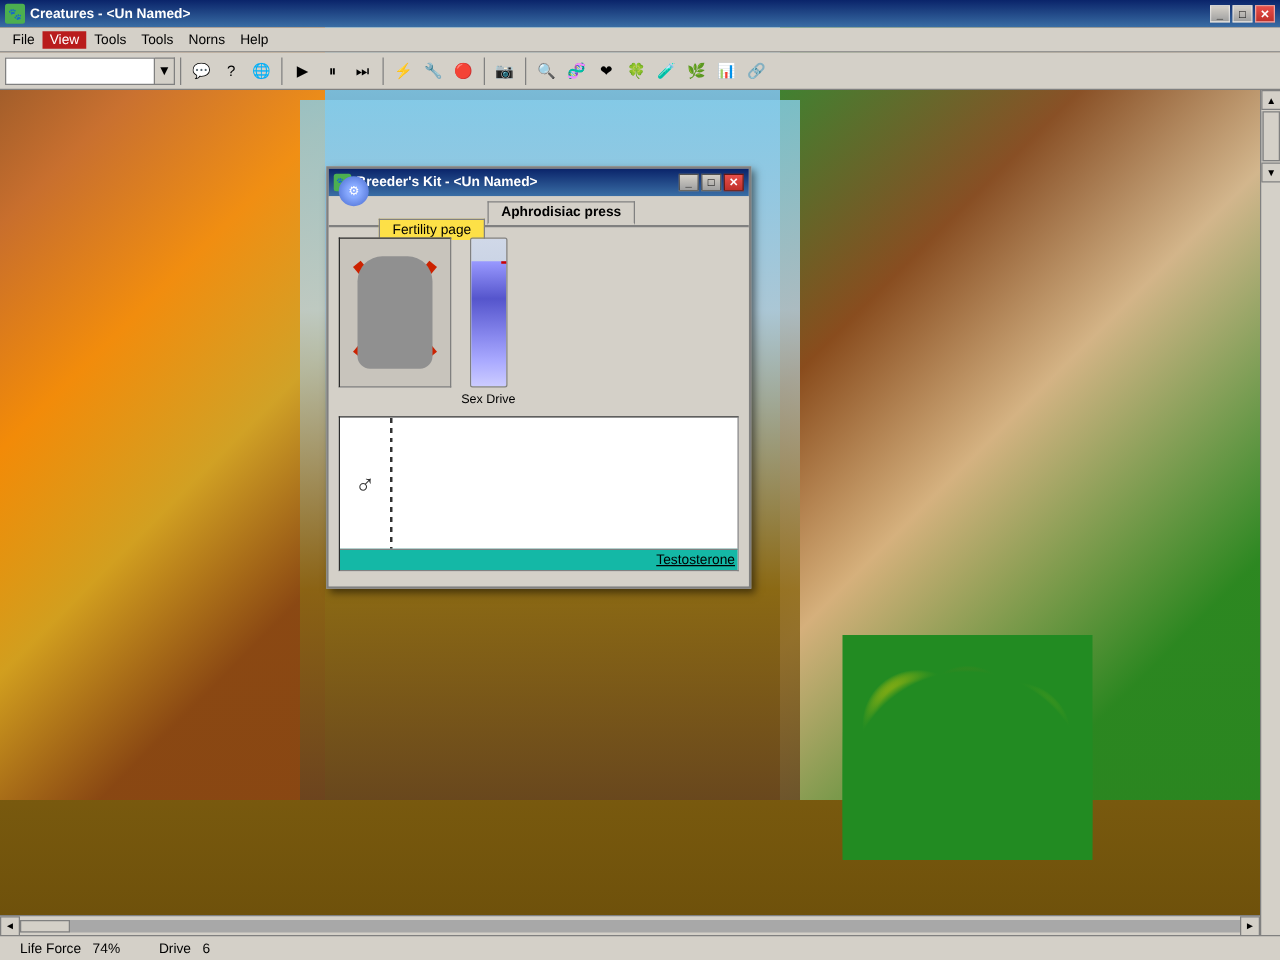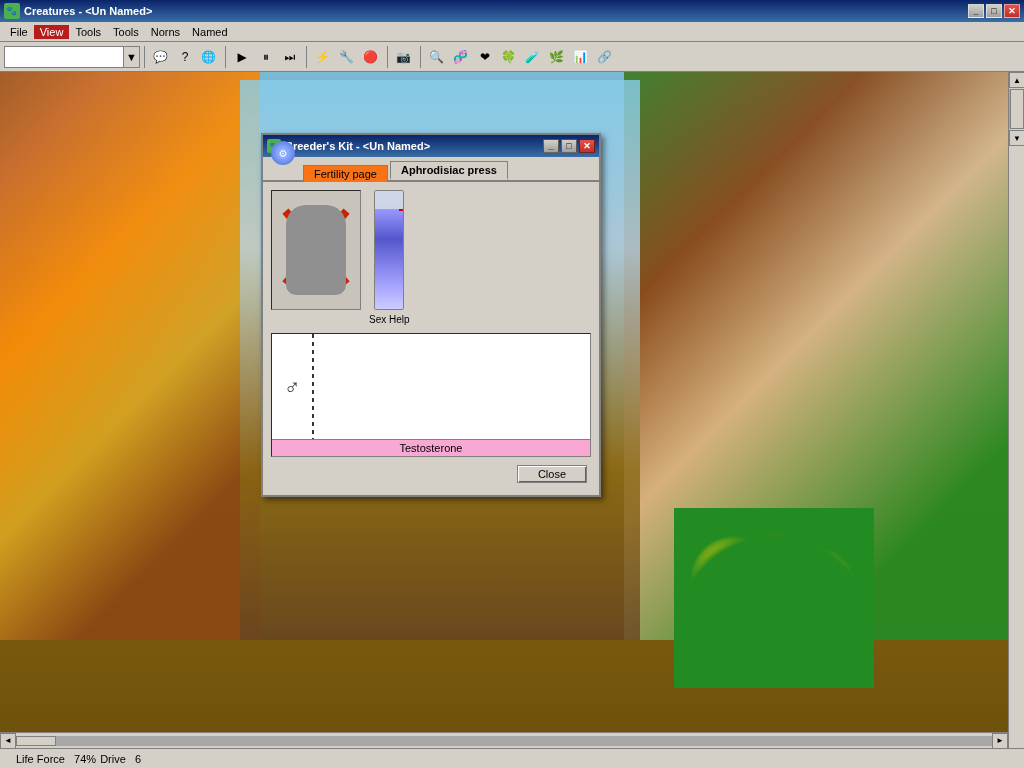--- a/index.html
+++ b/index.html
@@ -187,21 +187,21 @@
       bottom: 0; left: 0; right: 0;
       height: 20px;
       background: #D4D0C8;
       border-top: 1px solid #808080;
       display: flex;
       align-items: center;
       padding: 0 4px;
       font-size: 11px;
     }
     #status-bar .status-left { flex: 1; }
-    #status-bar .status-right { display: flex; gap: 4px; padding-left: 12px; }
+    #status-bar .status-right { display: flex; gap: 31px; padding-left: 12px; }
 
     
     #breeders-kit {
       position: absolute;
       top: 133px; left: 261px;
       width: 340px;
       background: #D4D0C8;
       border: 2px solid #808080;
       box-shadow: 3px 3px 6px rgba(0,0,0,0.5);
     }
@@ -243,27 +243,27 @@
     #tab-bar {
       display: flex;
       align-items: flex-end;
       padding: 4px 8px 0 40px;
       background: #D4D0C8;
       border-bottom: 2px solid #808080;
       gap: 2px;
     }
     .tab {
       padding: 2px 10px;
-      background: #f97316;
+      background: #fde047;
       border: 1px solid #808080;
       border-bottom: none;
       cursor: pointer;
       font-size: 11px;
       position: relative;
-      top: 2px;
+      top: 12px;
     }
     .tab.active {
       background: #D4D0C8;
       border-bottom: 2px solid #D4D0C8;
       top: 0;
       z-index: 1;
       font-weight: bold;
     }
 
     
@@ -374,25 +374,26 @@
       position: absolute;
       left: 0; top: 0; bottom: 0;
       width: 2px;
       background: repeating-linear-gradient(
         to bottom,
         #333 0px, #333 4px,
         transparent 4px, transparent 8px
       );
     }
     #hormone-label {
-      text-align: center;
+      text-align: right;
       font-size: 11px;
       padding: 2px;
-      background: #f9a8d4;
+      background: #14b8a6;
       border-top: 1px solid #808080;
+      text-decoration: underline;
     }
 
     
     #dialog-footer {
       display: flex;
       justify-content: flex-end;
       padding: 4px;
       background: #D4D0C8;
     }
     #close-btn {
@@ -421,21 +422,21 @@
   <div class="win-btn">□</div>
   <div class="win-btn close-btn">✕</div>
 </div>
 
 <div id="menu-bar">
   <span class="menu-item">File</span>
   <span class="menu-item active">View</span>
   <span class="menu-item">Tools</span>
   <span class="menu-item">Tools</span>
   <span class="menu-item">Norns</span>
-  <span class="menu-item">Named</span>
+  <span class="menu-item">Help</span>
 </div>
 
 <div id="toolbar">
   <div style="display:flex; align-items:center;">
     <div class="toolbar-combo"></div>
     <div class="toolbar-combo-arrow">▼</div>
   </div>
   <div class="toolbar-sep"></div>
   <div class="toolbar-btn">💬</div>
   <div class="toolbar-btn">?</div>
@@ -521,21 +522,21 @@
 
       <div id="stat-bars">
 
         <div class="stat-bar-container">
           <div class="stat-bar">
             <div style="position:absolute;top:0;left:0;right:0;bottom:0;background:linear-gradient(180deg,#D0D8E8 0%,#B0C0D8 100%);"></div>
             <div class="stat-bar-fill" style="height:85%;">
               <div class="stat-bar-marker" style="top:0;"></div>
             </div>
           </div>
-          <span class="stat-bar-label">Sex Help</span>
+          <span class="stat-bar-label">Sex Drive</span>
         </div>
 
 
       </div>
     </div>
 
     <div style="border:1px inset #808080;background:white;margin-bottom:4px;">
       <div style="display:flex;height:105px;">
 
         <div id="gender-icon">
@@ -543,17 +544,14 @@
         </div>
 
         <div id="hormone-chart">
           <div class="dashed-border-left"></div>
 
         </div>
       </div>
       <div id="hormone-label">Testosterone</div>
     </div>
 
-    <div id="dialog-footer">
-      <button id="close-btn">Close</button>
-    </div>
   </div>
 </div>
 
 </body></html>

